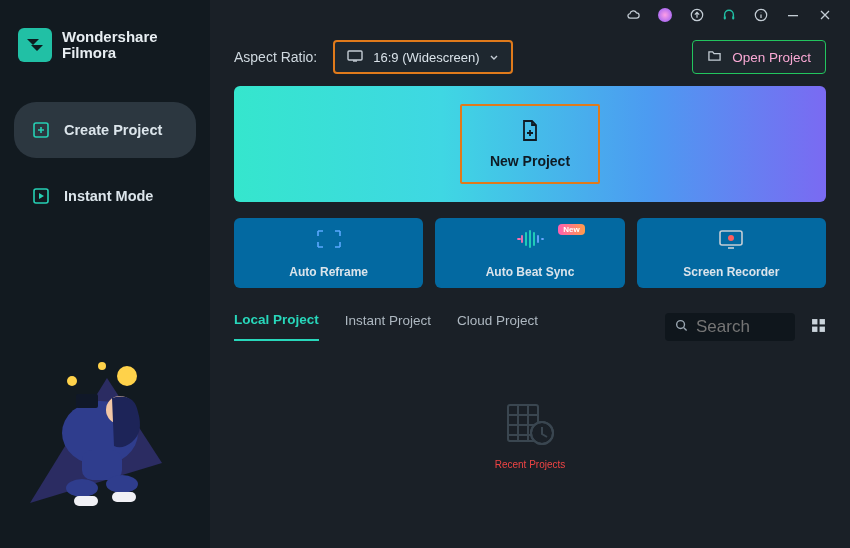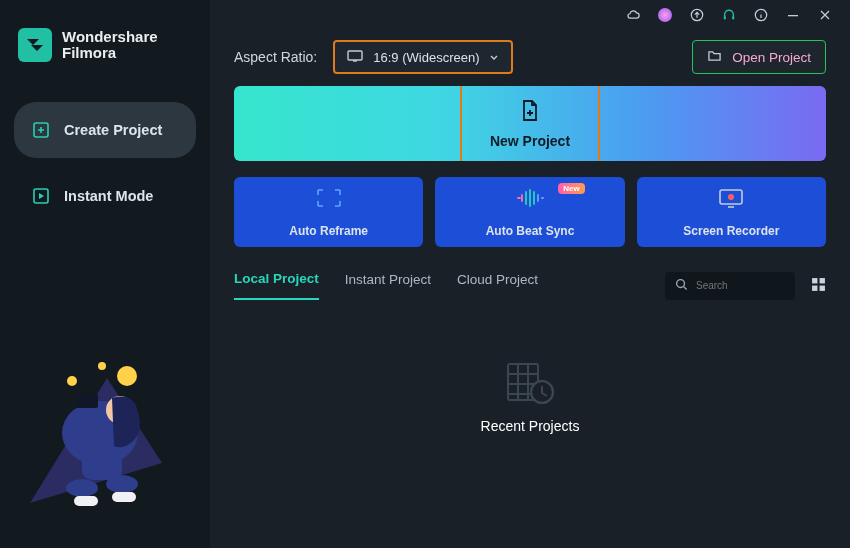--- a/index.html
+++ b/index.html
@@ -53,61 +53,61 @@
     background:#1e272f;
   }
   .aspect-select .chev { margin-left:auto; }
   .open-project {
     margin-left:auto; height:34px; border:1px solid #22c55e; border-radius:4px;
     display:flex; align-items:center; gap:10px; padding:0 14px;
     color:#f9a8d4; font-size:13.5px; cursor:pointer; background:#1e262d;
   }
   .content { padding:0 24px; }
   .hero {
-    height:75px; border-radius:6px; position:relative; overflow:hidden;
+    height:116px; border-radius:6px; position:relative; overflow:hidden;
     background: linear-gradient(90deg,#35e6cd 0%, #3fd7e3 35%, #4c9bf1 70%, #7a6af2 100%);
     display:flex; align-items:center; justify-content:center;
   }
   .hero-inner {
     position:absolute; left:50%; top:50%; transform:translate(-50%,-50%);
     width:140px; height:80px; border:2px solid #e07a1b; border-radius:2px;
     display:flex; flex-direction:column; align-items:center; justify-content:center; gap:6px;
   }
   .hero-title { color:#0f1b24; font-weight:700; font-size:14px; }
   .tools { display:flex; gap:12px; margin-top:16px; }
   .tool {
-    flex:1; height:70px; background:#1d4ed8; border-radius:6px;
+    flex:1; height:70px; background:#0369a1; border-radius:6px;
     display:flex; flex-direction:column; align-items:center; justify-content:center; gap:15px;
     color:#dbe4eb; font-size:12px; font-weight:600; cursor:pointer; position:relative;
   }
   .tool .badge {
     position:absolute; top:6px; right:40px;
     background:linear-gradient(90deg,#ff5fb1,#ff9c4a);
     color:#fff; font-size:8px; padding:1px 5px; border-radius:4px; font-weight:700;
   }
   .tool .ico { height:22px; display:flex; align-items:center; justify-content:center; }
   .projtabs { display:flex; align-items:center; gap:26px; margin-top:24px; color:#aeb8c1; font-size:13.5px;}
   .ptab { cursor:pointer; padding-bottom:12px; }
   .ptab.active { color:#28d7bb; border-bottom:2px solid #28d7bb; font-weight:600;}
   .projtabs .right { margin-left:auto; display:flex; align-items:center; gap:16px;}
   .search {
     display:flex; align-items:center; gap:8px; background:#0f161c; border-radius:4px;
     height:28px; padding:0 10px; color:#9aa6b1; font-size:13px; width:130px;
   }
   .search input {
-    background:transparent; border:none; outline:none; color:#0ea5e9; font-size:10px; width:90px;
+    background:transparent; border:none; outline:none; color:#0ea5e9; font-size:17px; width:90px;
   }
   .grid-icon { cursor:pointer; color:#cbd4dc; }
   .recent {
     margin-top:60px;
     text-align:center;
     color:#9aa6b1;
   }
   .recent .ico { display:flex; align-items:center; justify-content:center; margin-bottom:10px;}
-  .recent-lbl { font-size:14px; color:#ffffff; }
+  .recent-lbl { font-size:10px; color:#ef4444; }
 </style>
 </head>
 <body>
 
 <div class="app">
 
   <aside class="sidebar">
     <div class="brand">
       <div class="brand-logo">
         <svg width="20" height="20" viewBox="0 0 20 20">

